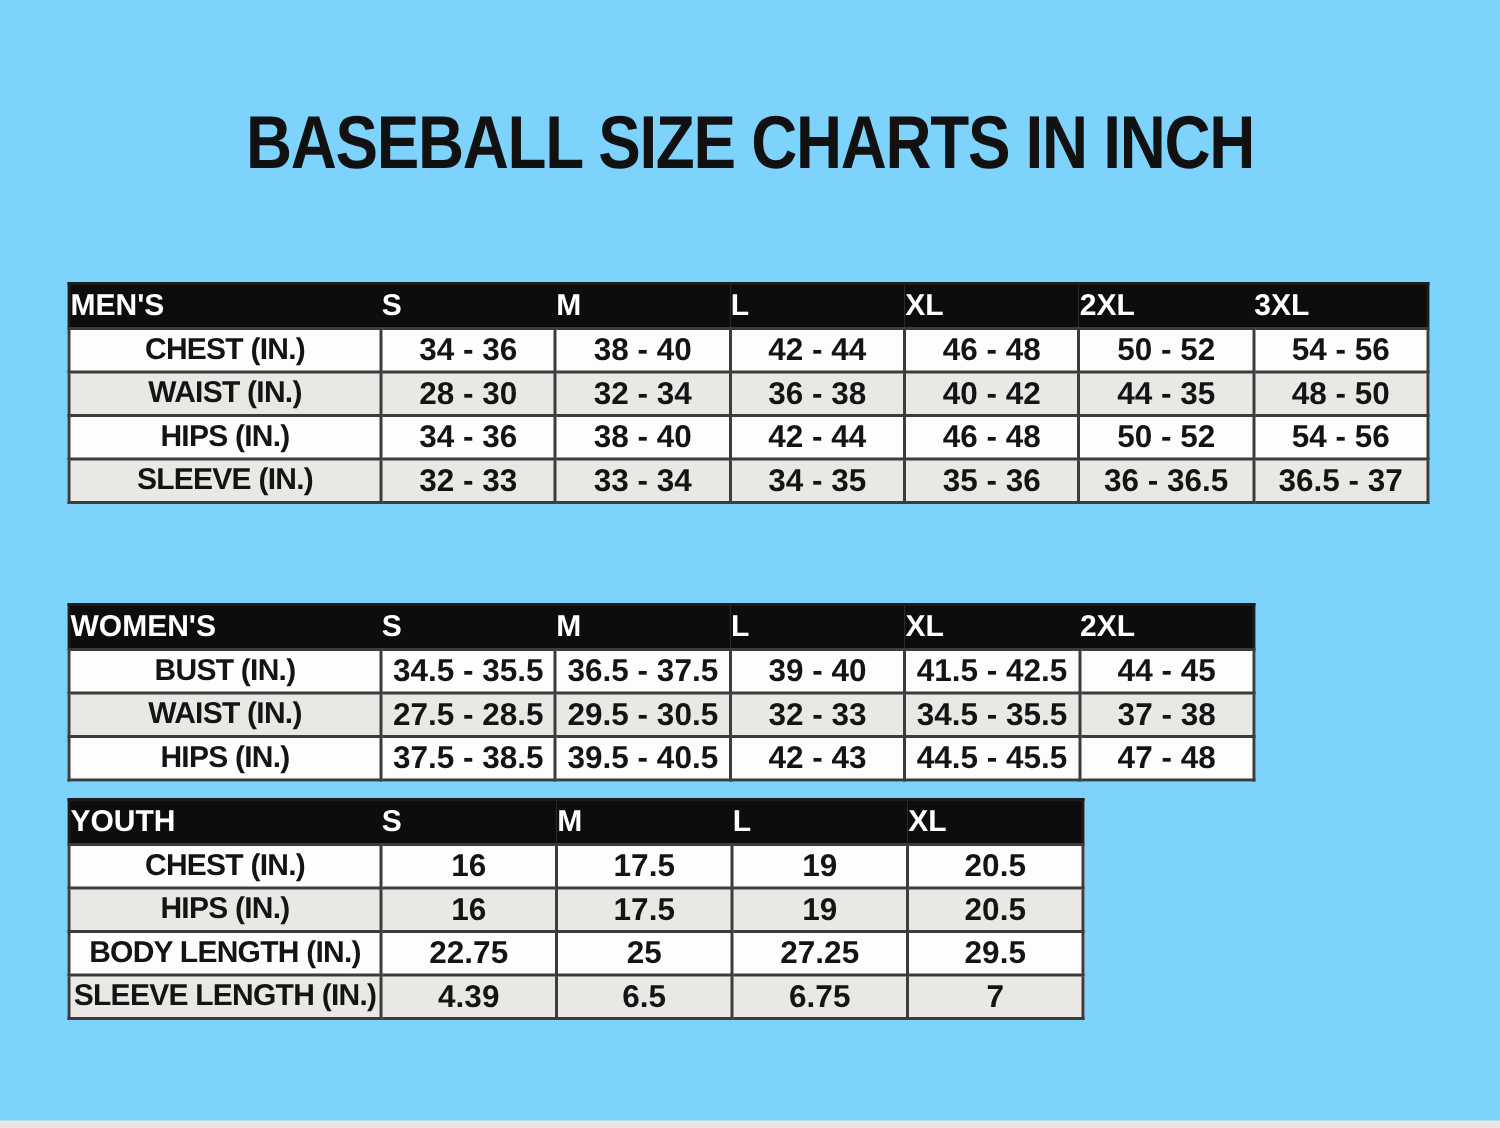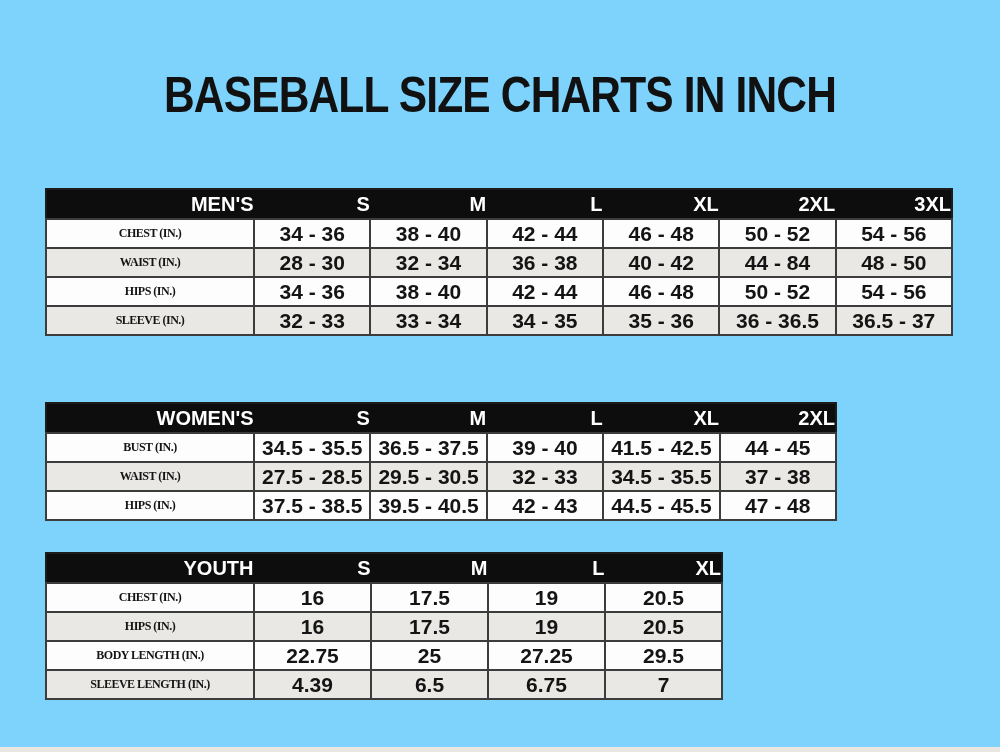--- a/index.html
+++ b/index.html
@@ -38,47 +38,46 @@
     background: #fdfdfd;
     border: 2px solid #1c1c1c;
   }
   table.size-table th {
     background: #0d0d0d;
     color: #ffffff;
     font-size: 20px;
     font-weight: bold;
     height: 28px;
     padding: 0;
-    text-align: right;
+    text-align: left;
     border: 1px solid #0d0d0d;
     letter-spacing: 0;
   }
   table.size-table td {
     border: 2px solid #3c3c3c;
     text-align: center;
     vertical-align: middle;
     font-size: 21px;
     font-weight: bold;
     color: #141414;
     height: 27px;
     padding: 0;
     white-space: nowrap;
     background: #fdfdfd;
   }
   table.size-table td:first-child {
-    font-size: 12px;
+    font-size: 20px;
     letter-spacing: -0.5px;
-    font-family: Liberation Serif, serif;
   }
   table.size-table tbody tr:nth-child(even) td {
     background: #e9e8e5;
   }
   #mens-size-table   { left: 45px; top: 188px; width: 908px; }
   #womens-size-table { left: 45px; top: 402px; width: 792px; padding-left: 48px; }
-  #youth-size-table  { left: 45px; top: 552px; width: 678px; }
+  #youth-size-table  { left: 45px; top: 532px; width: 678px; }
   col.label-col { width: 208px; }
   
   #bottom-edge {
     position: absolute;
     left: 0;
     bottom: 0;
     width: 1000px;
     height: 5px;
     background: #eae7e2;
   }
@@ -120,21 +119,21 @@
           <td>46 - 48</td>
           <td>50 - 52</td>
           <td>54 - 56</td>
         </tr>
         <tr>
           <td>WAIST (IN.)</td>
           <td>28 - 30</td>
           <td>32 - 34</td>
           <td>36 - 38</td>
           <td>40 - 42</td>
-          <td>44 - 84</td>
+          <td>44 - 35</td>
           <td>48 - 50</td>
         </tr>
         <tr>
           <td>HIPS (IN.)</td>
           <td>34 - 36</td>
           <td>38 - 40</td>
           <td>42 - 44</td>
           <td>46 - 48</td>
           <td>50 - 52</td>
           <td>54 - 56</td>

